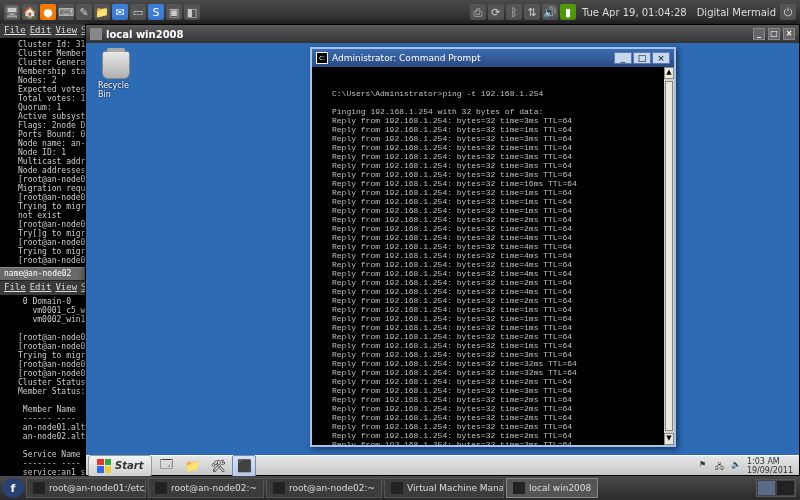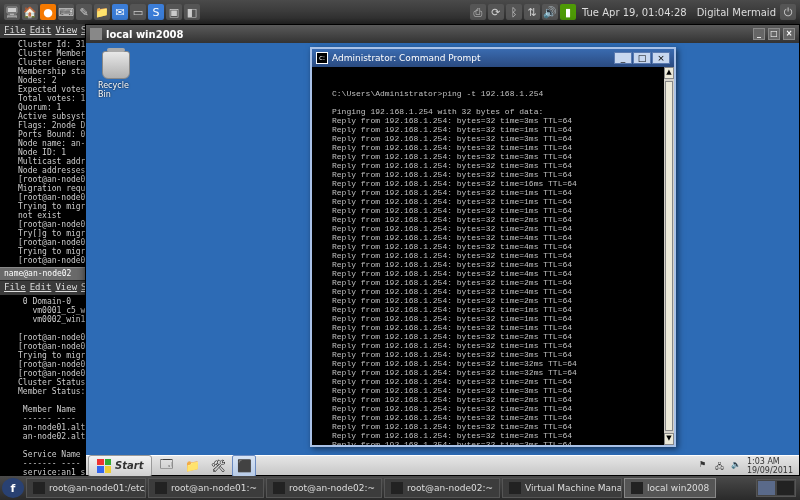--- a/index.html
+++ b/index.html
@@ -287,24 +287,20 @@
 
 <div class="bottom-panel">
   <div class="fedora">f</div>
   <div id="task-list" style="display:flex;overflow:hidden;flex:1">
       <div class="task-btn">
         <div class="ti"></div>
         <span>root@an-node01:/etc/...</span>
       </div>
       <div class="task-btn">
         <div class="ti"></div>
-        <span>root@an-node01:~</span>
-      </div>
-      <div class="task-btn">
-        <div class="ti"></div>
         <span>root@an-node02:~</span>
       </div>
       <div class="task-btn">
         <div class="ti"></div>
         <span>root@an-node02:~</span>
       </div>
       <div class="task-btn">
         <div class="ti"></div>
         <span>Virtual Machine Mana...</span>
       </div>

